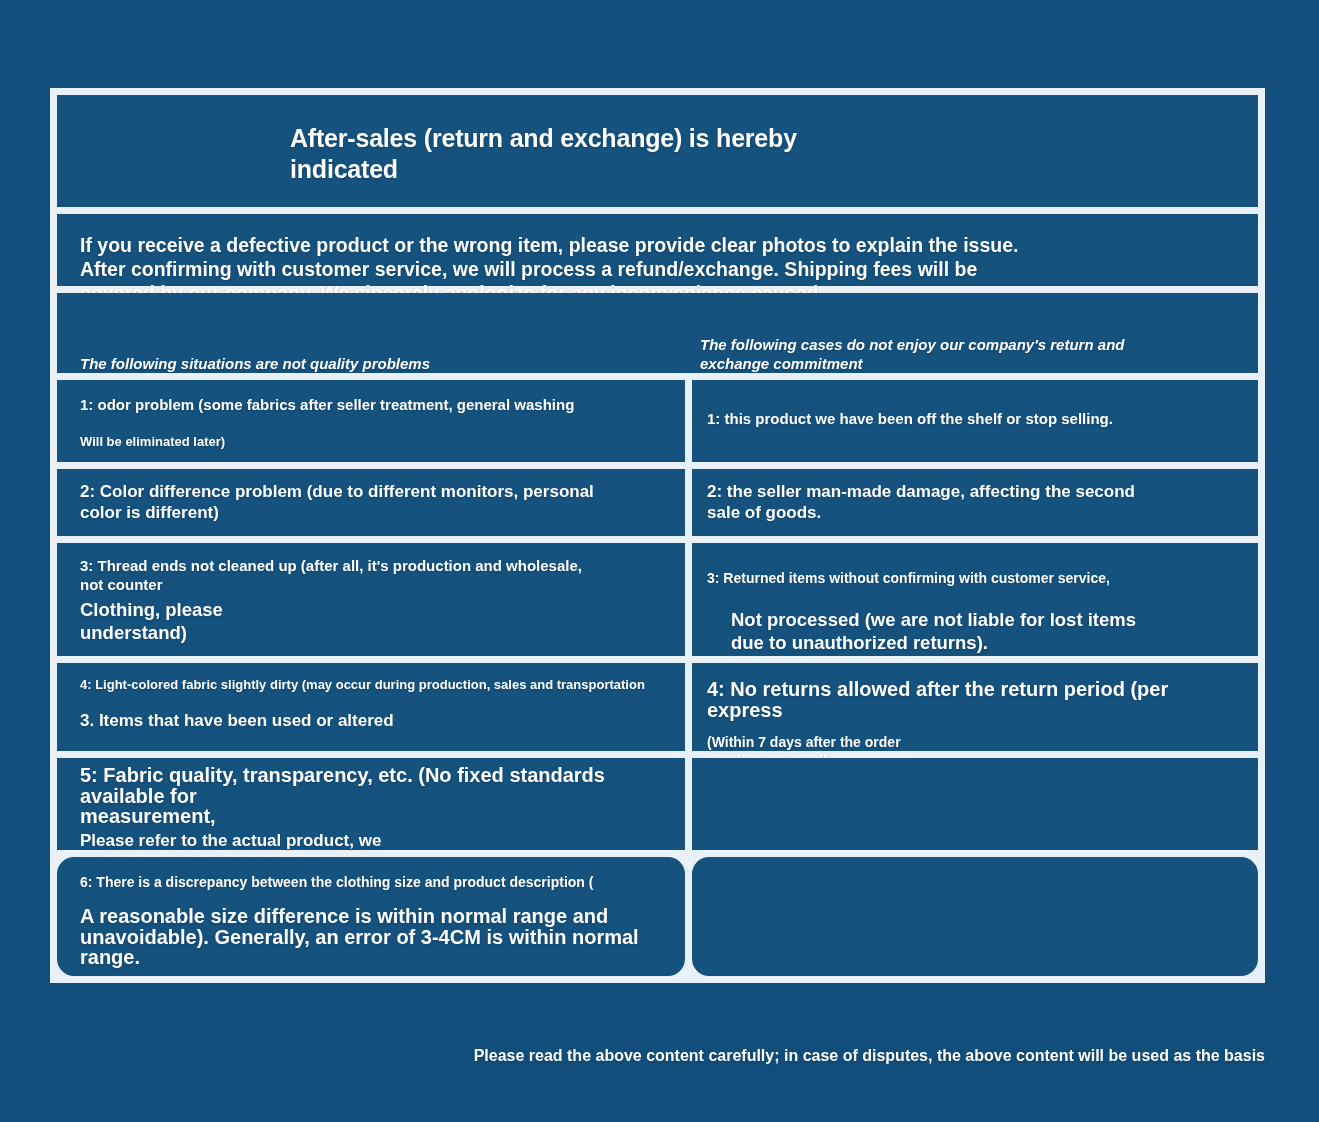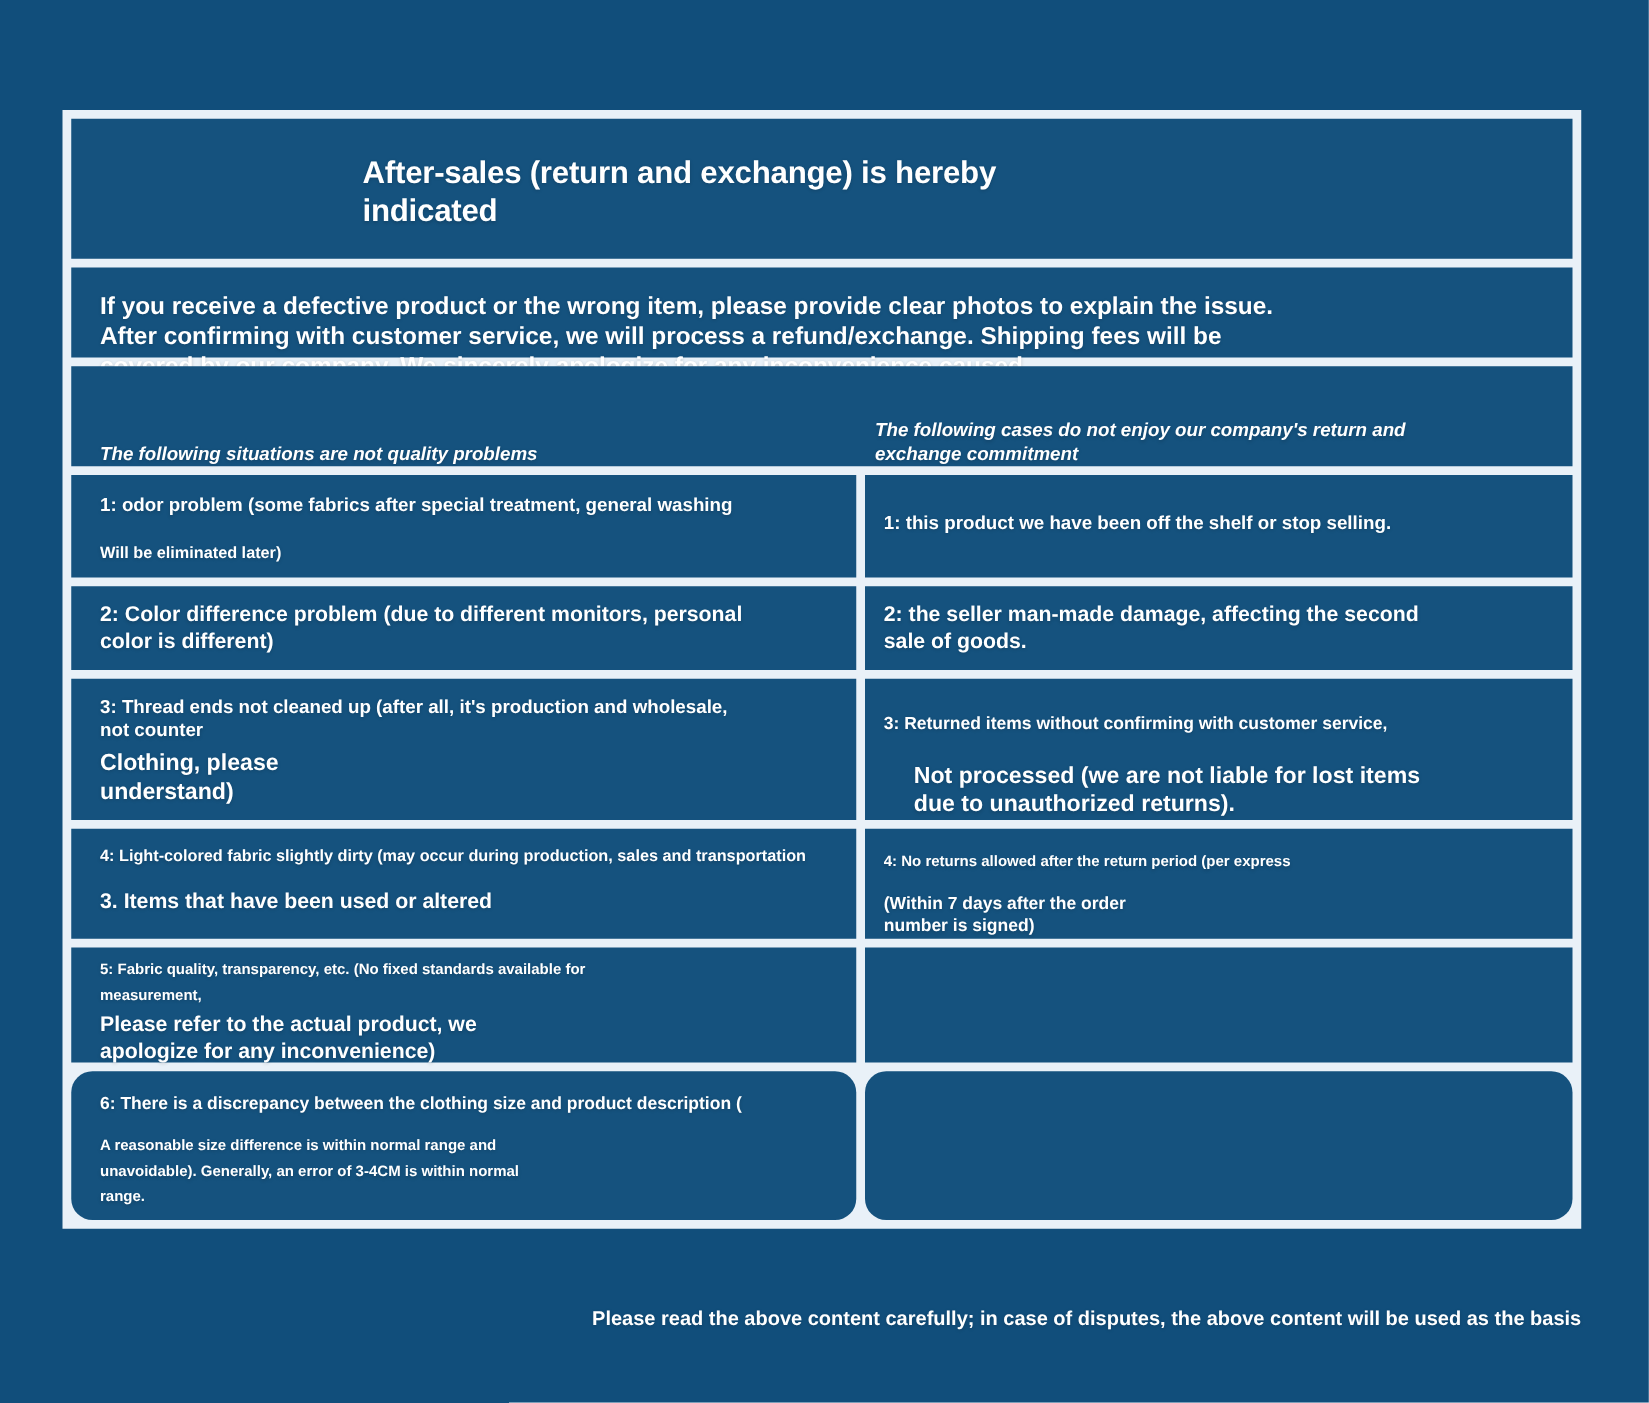--- a/index.html
+++ b/index.html
@@ -42,21 +42,21 @@
   .row1 .cell { height:82px; }
   .row2 .cell { height:67px; }
   .row3 .cell { height:113px; }
   .row4 .cell { height:88px; }
   .row5 .cell { height:92px; }
   .row6 .cell { height:119px;border-radius:17px; }
 
   .t13 { font-size:13px;   line-height:17px; }
   .t14 { font-size:14px;   line-height:18px; }
   .t15 { font-size:15px;   line-height:19px; }
-  .t16 { font-size:12px;   line-height:20.5px; }
+  .t16 { font-size:20px;   line-height:20.5px; }
   .t17 { font-size:17px;   line-height:21px; }
   .t18 { font-size:18.5px; line-height:23px; }
 
   .row1 .left-cell  { padding-top:15px; }
   .row1 .left-cell  .sec2 { margin-top:19px; }
   .row2 .cell       { padding-top:12px; }
   .row3 .left-cell  { padding-top:13px; }
   .row3 .left-cell  .sec2 { margin-top:4px; }
   .row3 .right-cell { padding-top:26px; }
   .row3 .right-cell .sec2 { margin-top:21px;margin-left:24px; }
@@ -92,21 +92,21 @@
   </div>
 
   <div class="sec sec-header">
     <div class="hcol hcol-left">The following situations are not quality problems</div>
     <div class="hcol hcol-right">The following cases do not enjoy our company's return and
 exchange commitment</div>
   </div>
 
   <div class="row row1">
     <div class="cell left-cell">
-      <p class="t15 sec1">1: odor problem (some fabrics after special treatment, general washing</p>
+      <p class="t15 sec1">1: odor problem (some fabrics after seller treatment, general washing</p>
       <p class="t13 sec2">Will be eliminated later)</p>
     </div>
     <div class="cell right-cell vcenter">
       <p class="t15 sec1">1: this product we have been off the shelf or stop selling.</p>
     </div>
   </div>
 
   <div class="row row2">
     <div class="cell left-cell">
       <p class="t17 sec1">2: Color difference problem (due to different monitors, personal

